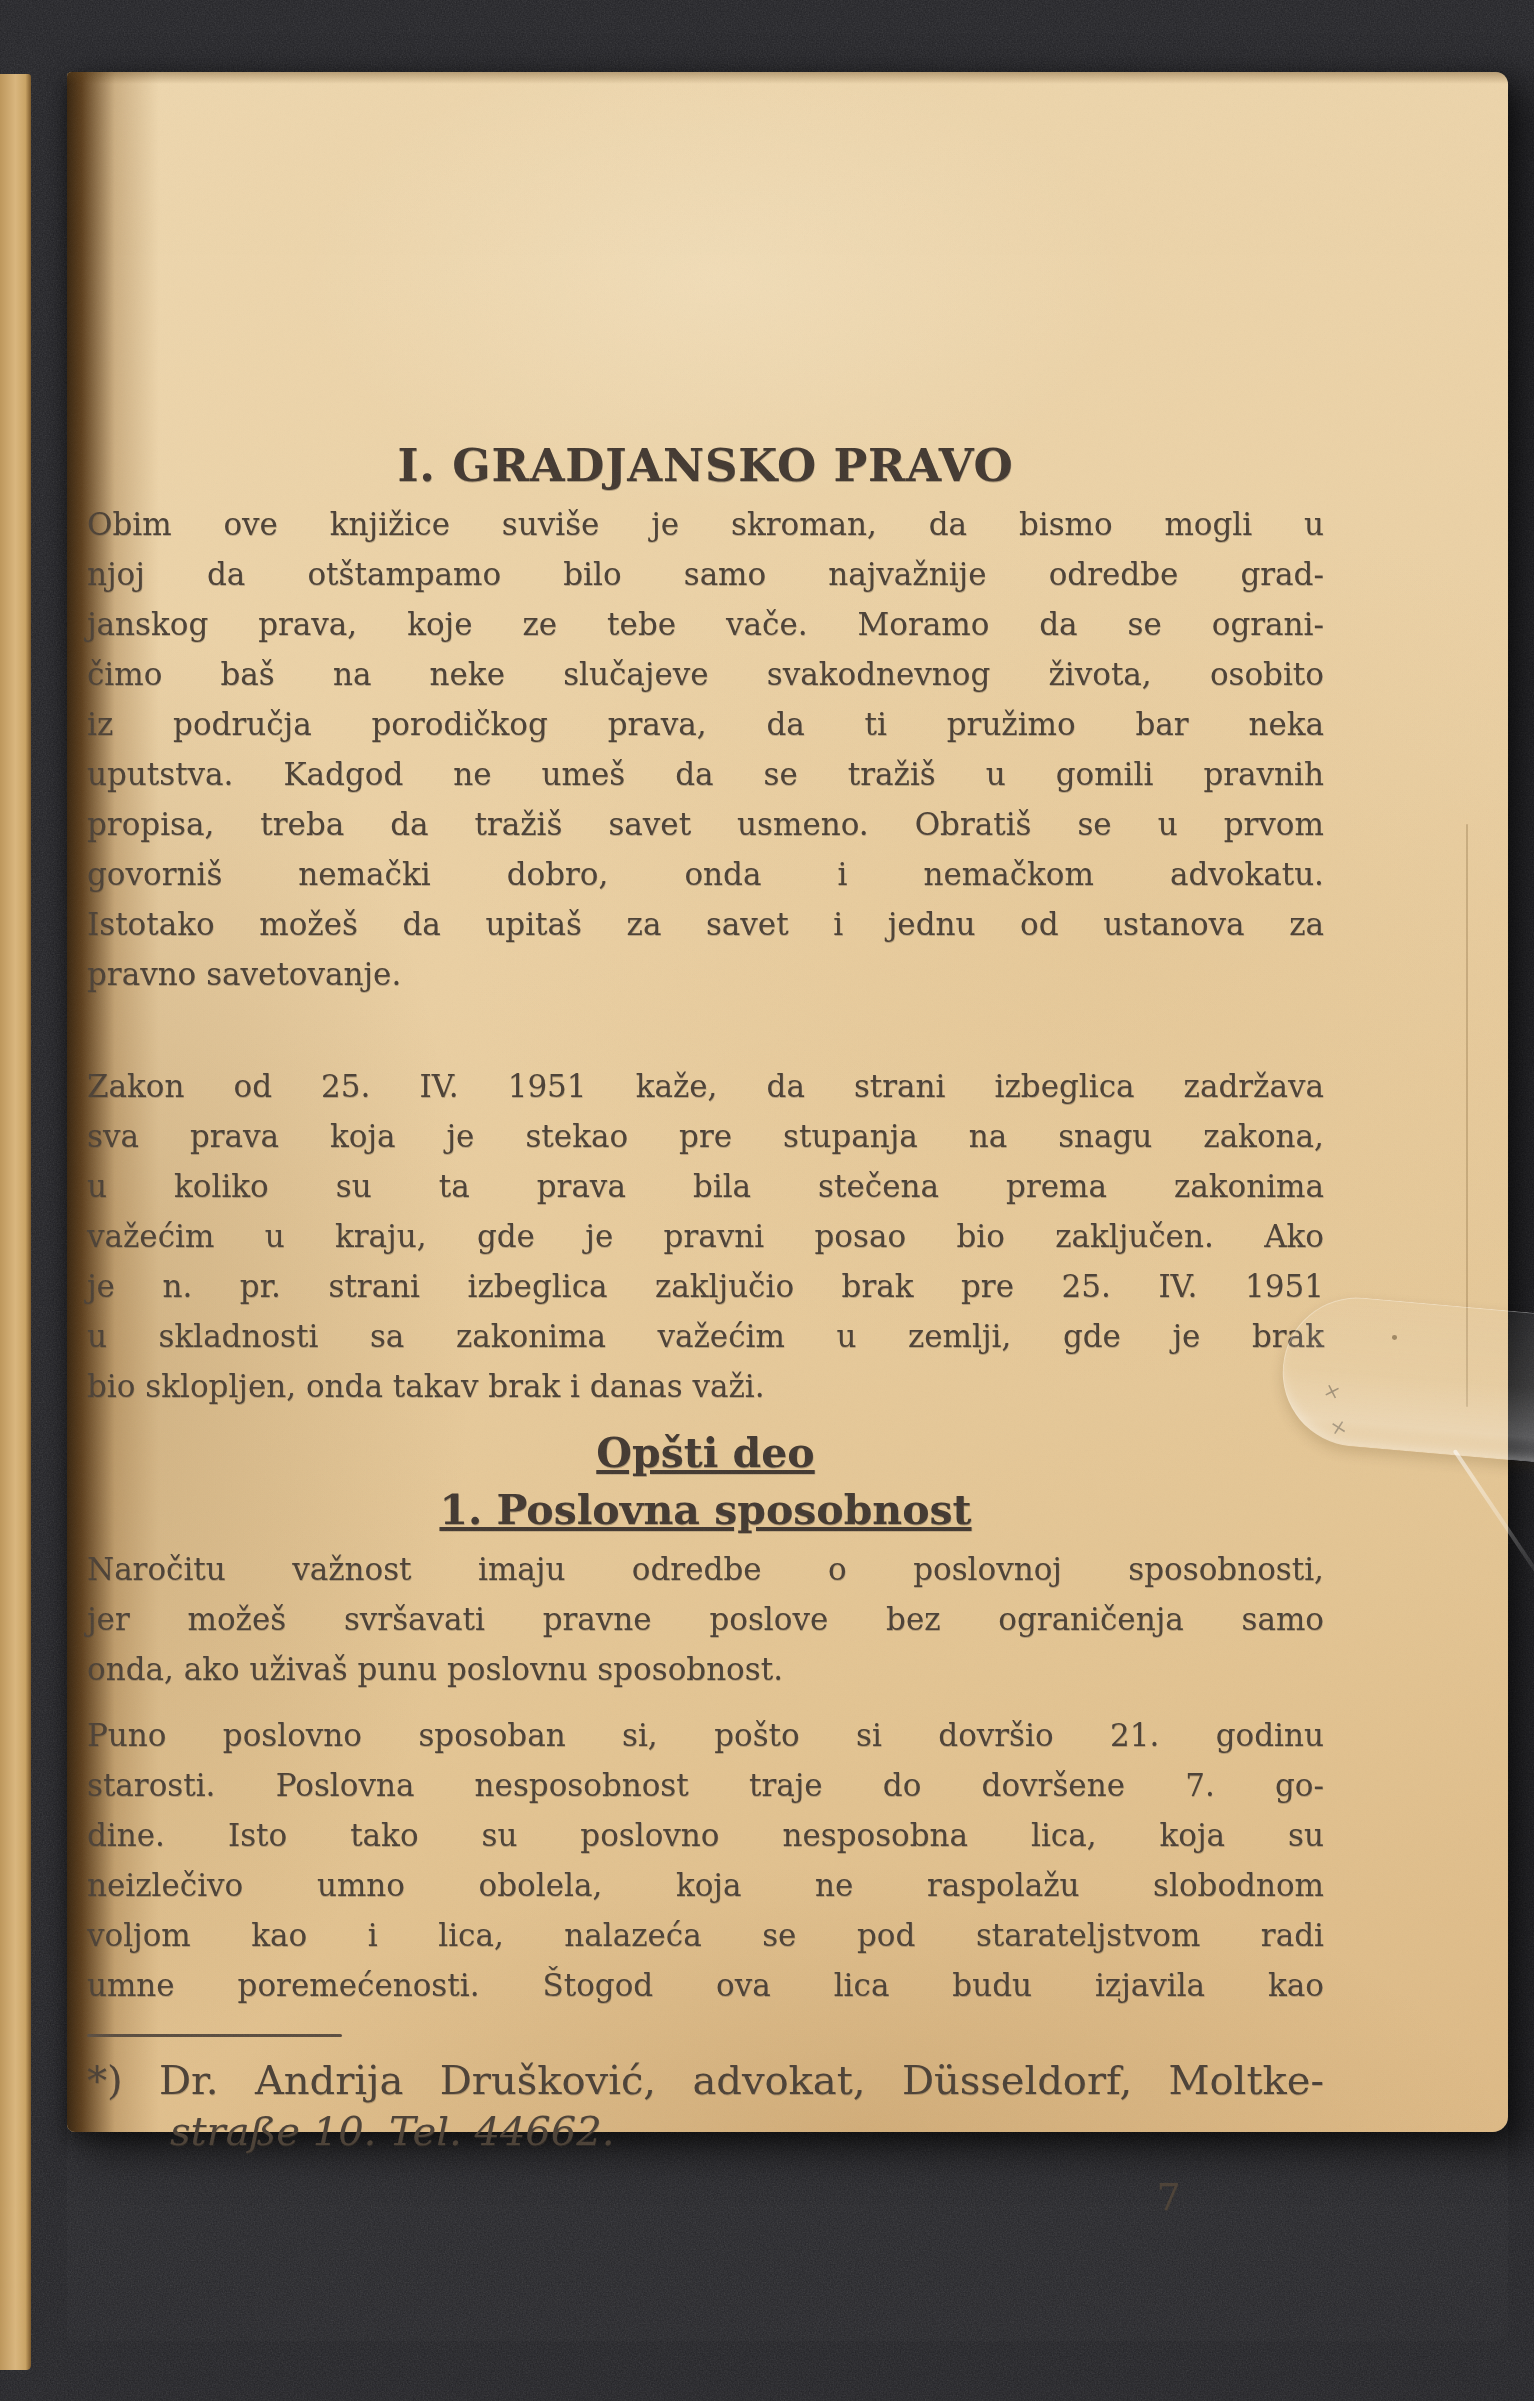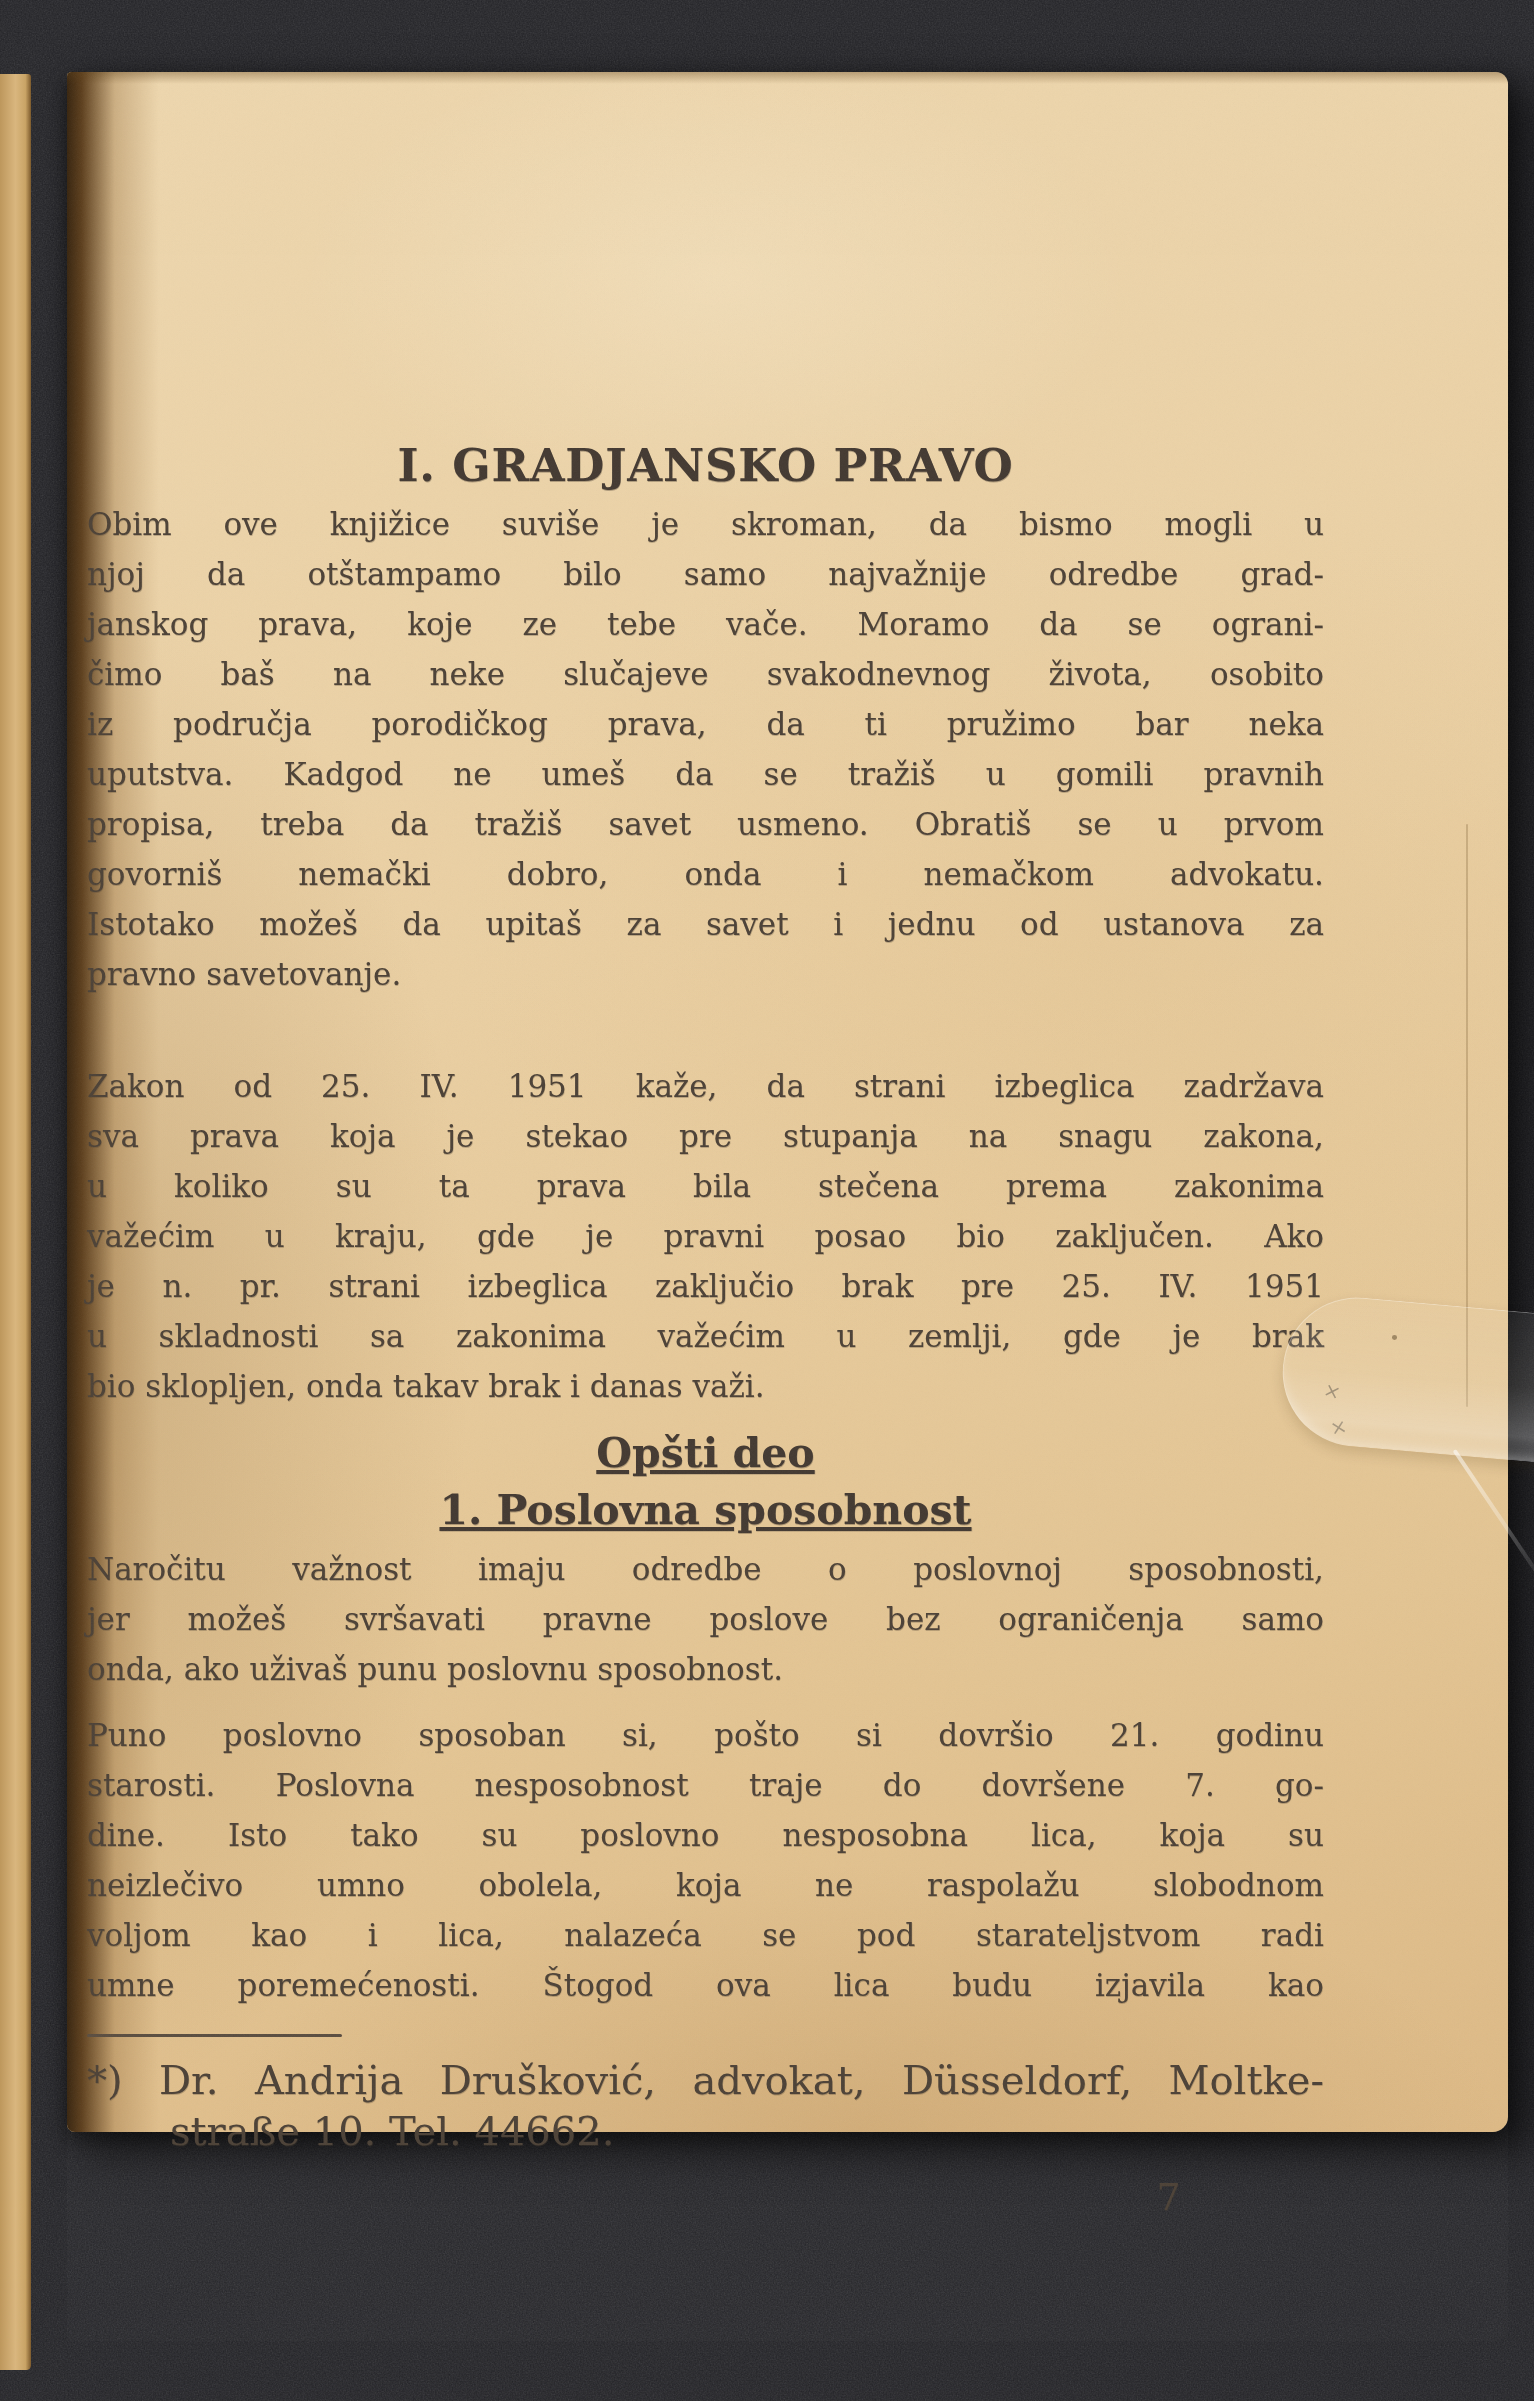--- a/index.html
+++ b/index.html
@@ -66,21 +66,21 @@
   .line{height:50px;white-space:nowrap;}
   .line.just{display:flex;justify-content:space-between;}
   .footnote-rule{
     position:absolute;left:20px;top:1962px;width:255px;height:3.1px;
     background:#5a4d40;border-radius:1.5px;
   }
   .footnote{position:absolute;left:20px;top:1983px;width:1237px;
     font-size:40px;line-height:51px;color:#4c4136;
     text-shadow:0.4px 0.6px 0 rgba(80,65,50,.3);}
   .footnote .line{height:51px;}
-  .footnote .line.plain{padding-left:83px;}
+  .footnote .line.plain{padding-left:83px;font-style:italic;}
   .page-number{
     position:absolute;left:1071px;top:2103px;width:61px;
     font-size:38px;text-align:center;color:#4c4136;
     text-shadow:0.4px 0.6px 0 rgba(80,65,50,.3);
   }
 
   
   .plastic-strip{
     position:absolute;left:1283px;top:1291px;width:265px;height:147px;
     border-radius:84px 0 0 84px;

